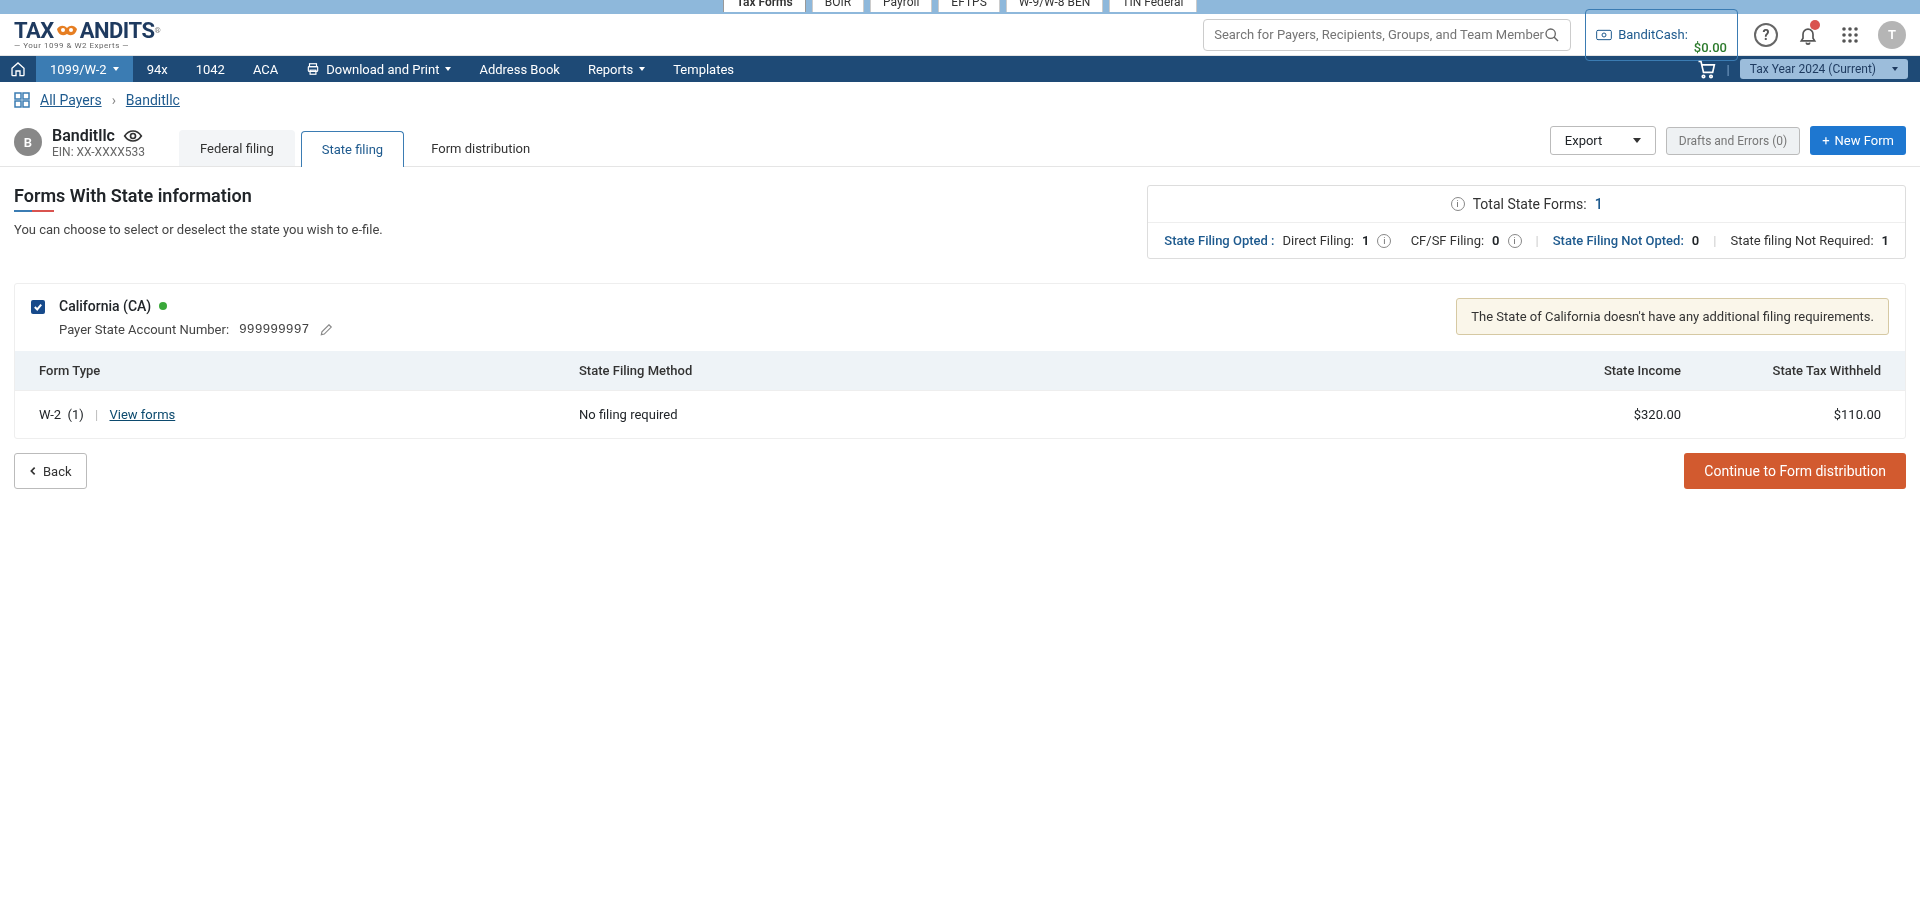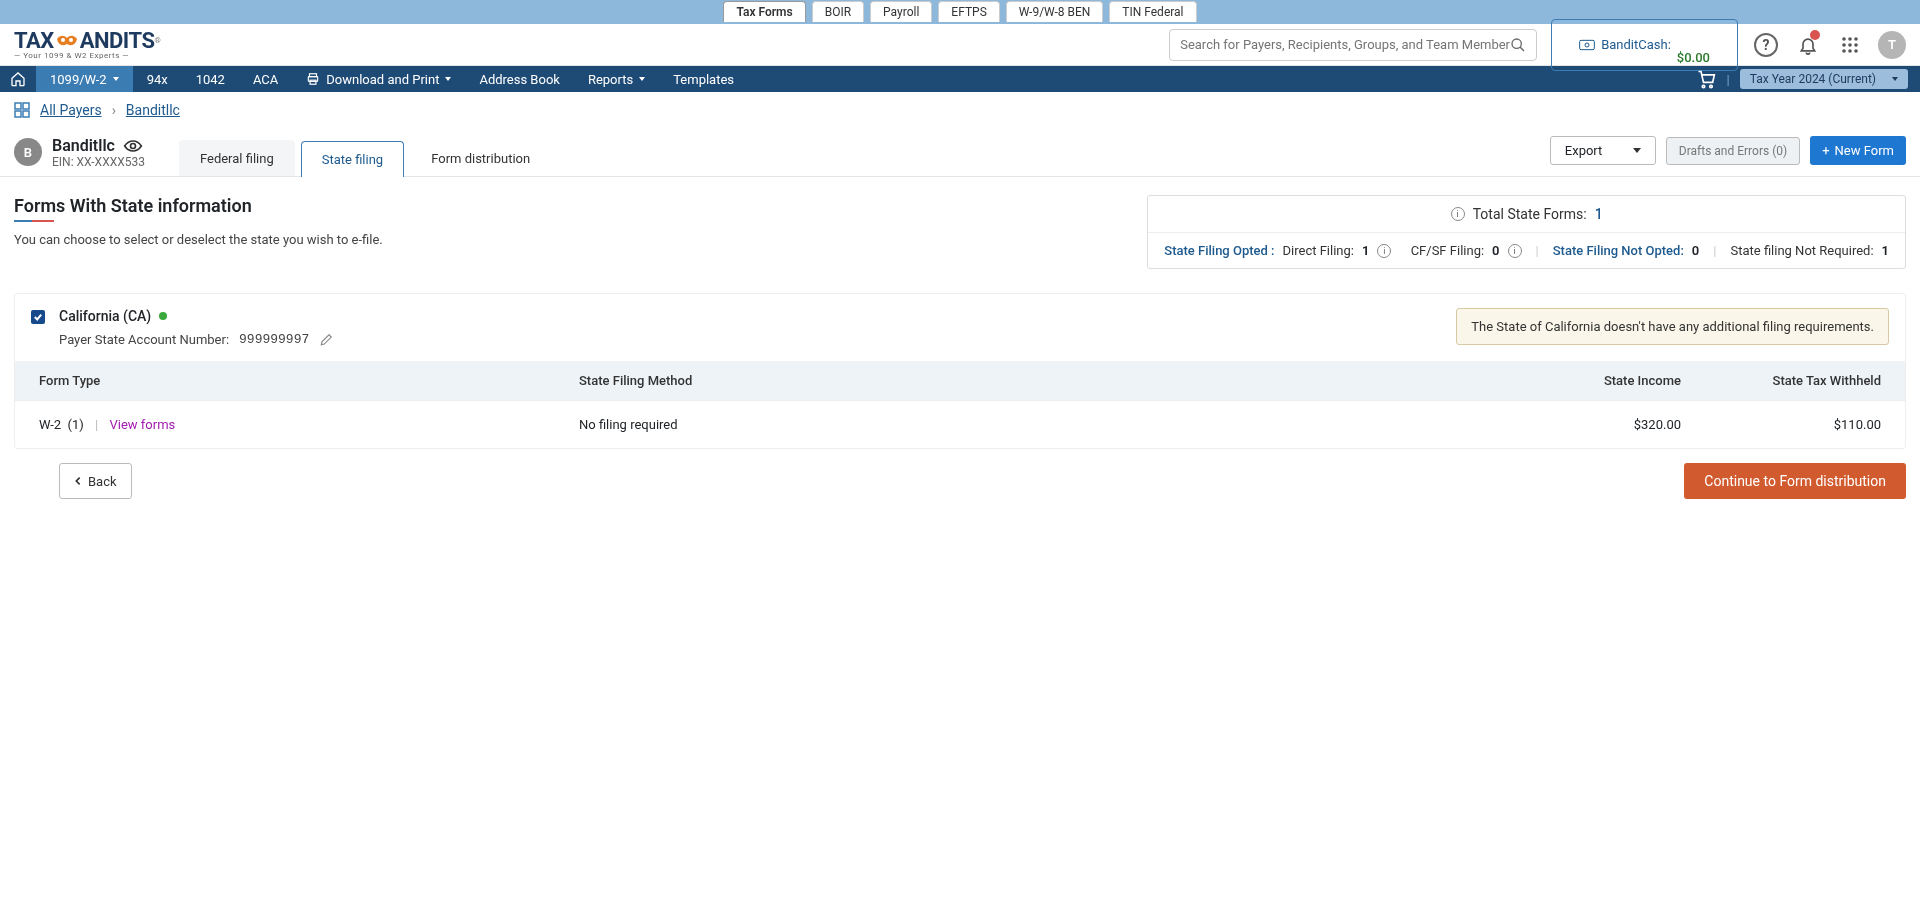--- a/index.html
+++ b/index.html
@@ -1,34 +1,34 @@
 <!DOCTYPE html>
 <html><head>
   <meta charset="utf-8">
   <style>
     * { margin: 0; padding: 0; box-sizing: border-box; font-family: -apple-system, BlinkMacSystemFont, "Segoe UI", Roboto, Arial, sans-serif; }
     body { background: #fff; font-size: 13px; color: #212529; }
 
-    .top-tabs-bar { background: #8eb8db; height: 24px; display: flex; justify-content: center; align-items: flex-end; gap: 6px; border-bottom: 2px solid #8eb8db; }
+    .top-tabs-bar { background: #8eb8db; height: 14px; display: flex; justify-content: center; align-items: flex-end; gap: 6px; border-bottom: 2px solid #8eb8db; }
     .top-tab { background: #fff; border: 1px solid #ccc; border-bottom: none; border-radius: 4px 4px 0 0; padding: 3px 12px; font-size: 12px; cursor: pointer; color: #333; }
     .top-tab.active { font-weight: 600; border-color: #999; }
 
     .header-bar { background: #fff; height: 42px; display: flex; align-items: center; justify-content: space-between; padding: 0 14px; border-bottom: 1px solid #e5e5e5; }
     .logo-wrap { display: flex; flex-direction: column; line-height: 1; }
     .logo-text { font-size: 22px; font-weight: 700; color: #1e3a5f; letter-spacing: -0.5px; display: flex; align-items: center; }
     .logo-sub { font-size: 8px; color: #666; letter-spacing: 0.5px; }
     .logo-icon { color: #e67e22; font-size: 16px; margin: 0 1px; }
     .logo-r { font-size: 8px; vertical-align: super; color: #888; }
 
     .header-right { display: flex; align-items: center; gap: 14px; }
     .search-box { width: 368px; height: 32px; border: 1px solid #ccc; border-radius: 4px; display: flex; align-items: center; padding: 0 10px; }
     .search-box input { flex: 1; border: none; outline: none; font-size: 13px; color: #666; }
     .search-box .search-icon { color: #666; cursor: pointer; }
 
-    .banditcash { border: 1px solid #3b7cb3; border-radius: 4px; padding: 5px 27px; display: flex; align-items: center; gap: 6px; color: #1e5a8e; font-size: 13px; cursor: pointer; }
+    .banditcash { border: 1px solid #3b7cb3; border-radius: 4px; padding: 5px 10px; display: flex; align-items: center; gap: 6px; color: #1e5a8e; font-size: 13px; cursor: pointer; }
     .banditcash-amt { color: #2c7a2c; font-weight: 500; margin-top: 25px; }
 
     .icon-btn { width: 28px; height: 28px; display: flex; align-items: center; justify-content: center; cursor: pointer; color: #555; position: relative; }
     .icon-circle { border: 2px solid #666; border-radius: 50%; width: 24px; height: 24px; display: flex; align-items: center; justify-content: center; font-weight: 700; font-size: 14px; }
     .notif-dot { position: absolute; top: -1px; right: 2px; width: 10px; height: 10px; background: #d9534f; border-radius: 50%; }
     .avatar-circle { width: 28px; height: 28px; border-radius: 50%; background: #b5b5b5; color: #fff; display: flex; align-items: center; justify-content: center; font-weight: 600; }
 
     .nav-bar { background: #1e4a76; height: 26px; display: flex; align-items: stretch; color: #fff; font-size: 13px; }
     .nav-left { display: flex; align-items: stretch; flex: 1; }
     .nav-item { padding: 8px 14px; display: flex; align-items: center; gap: 6px; cursor: pointer; }
@@ -90,24 +90,24 @@
     .acct-num { font-family: "Courier New", monospace; }
     .edit-icon { color: #888; cursor: pointer; }
     .state-note { border: 1px solid #d6c9a3; background: #faf6ea; color: #333; padding: 10px 14px; border-radius: 3px; font-size: 13px; }
 
     .state-table-head { background: #eef3f7; display: flex; padding: 12px 24px; font-size: 13px; font-weight: 500; color: #333; }
     .col-type { flex: 0 0 540px; }
     .col-method { flex: 1; }
     .col-income { flex: 0 0 180px; text-align: right; }
     .col-withheld { flex: 0 0 200px; text-align: right; }
     .state-table-row { display: flex; padding: 16px 24px; font-size: 13px; border-top: 1px solid #eee; }
-    .state-table-row a { color: #a21caf; cursor: pointer; }
+    .state-table-row a { color: #0c4a6e; text-decoration: underline; cursor: pointer; }
     .row-sep { color: #bbb; margin: 0 8px; }
 
-    .footer-actions { padding: 14px; display: flex; justify-content: space-between; margin-left: 45px; }
+    .footer-actions { padding: 14px; display: flex; justify-content: space-between; }
     .back-btn { border: 1px solid #bbb; background: #fff; border-radius: 3px; padding: 6px 14px; font-size: 13px; cursor: pointer; display: flex; align-items: center; gap: 6px; color: #333; }
     .continue-btn { background: #d25a2f; color: #fff; border: none; border-radius: 3px; padding: 10px 20px; font-size: 14px; cursor: pointer; }
 
     svg { display: block; }
   </style>
 </head>
 <body>
 
 <div class="top-tabs-bar">
   <div class="top-tab active">Tax Forms</div>

